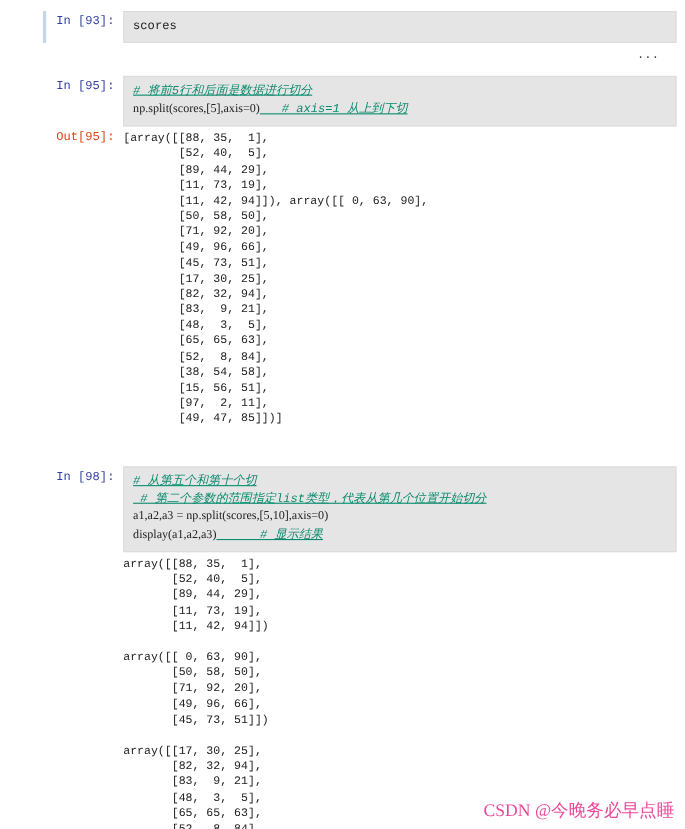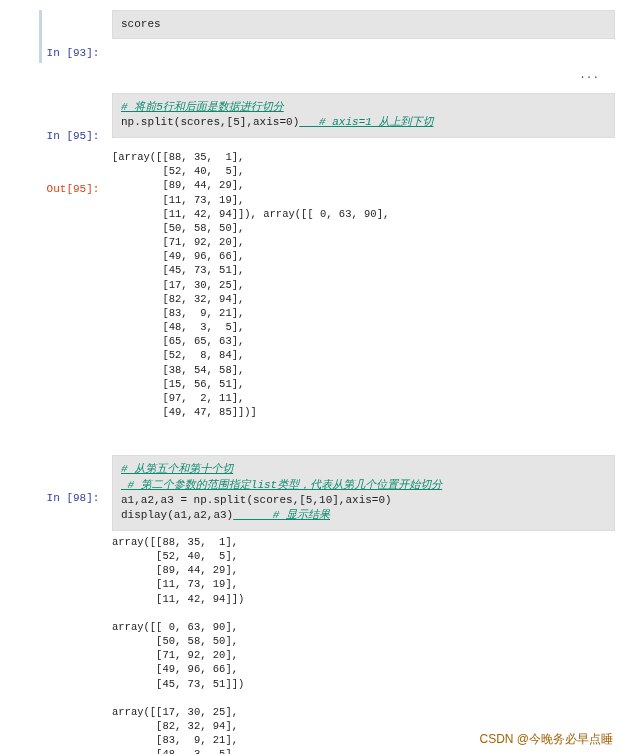--- a/index.html
+++ b/index.html
@@ -19,26 +19,25 @@
       margin-left: 42px;
       margin-right: 8px;
     }
     .cell-border-top {
       border-left: 3px solid #c4d6e8;
       margin-left: 39px;
     }
     .prompt {
       min-width: 70px;
       width: 70px;
-      text-align: center;
+      text-align: right;
       padding: 4px 8px 4px 0;
       font-size: 11px;
       color: #303f9f;
       white-space: nowrap;
-      margin-top: 33px;
     }
     .prompt.out { color: #d84315; }
     .prompt.empty { color: transparent; }
     .code-input {
       flex: 1;
       background: #e5e5e5;
       border: 1px solid #dcdcdc;
       padding: 6px 8px;
       white-space: pre;
       line-height: 1.4;
@@ -47,40 +46,40 @@
     }
     .output-text {
       flex: 1;
       padding: 4px 8px 4px 0;
       white-space: pre;
       line-height: 1.35;
       font-size: 10.5px;
       color: #222;
     }
     .c-green-it { color: #0b8b6e; font-style: italic; text-decoration: underline; }
-    .c-black { color: #222; }
+    .c-black { color: #222; font-family: Liberation Serif, serif; }
     .ellipsis-row {
       text-align: right;
       padding-right: 16px;
       padding-top: 6px;
       padding-bottom: 2px;
       font-size: 11px;
       color: #444;
       margin-left: 42px;
       margin-right: 8px;
     }
     .gap { height: 10px; }
     .gap-lg { height: 32px; }
     .watermark {
       position: absolute;
       bottom: 6px;
       right: 10px;
-      font-size: 12px;
-      color: #a16207;
-      font-family: Liberation Sans, sans-serif;
+      font-size: 16px;
+      color: #ec4899;
+      font-family: Liberation Serif, serif;
     }
   </style>
 </head>
 <body>
 
 <div class="gap"></div>
 
 <div class="cell cell-border-top">
   <div class="prompt">In  [93]:</div>
   <div class="code-input">scores</div>

